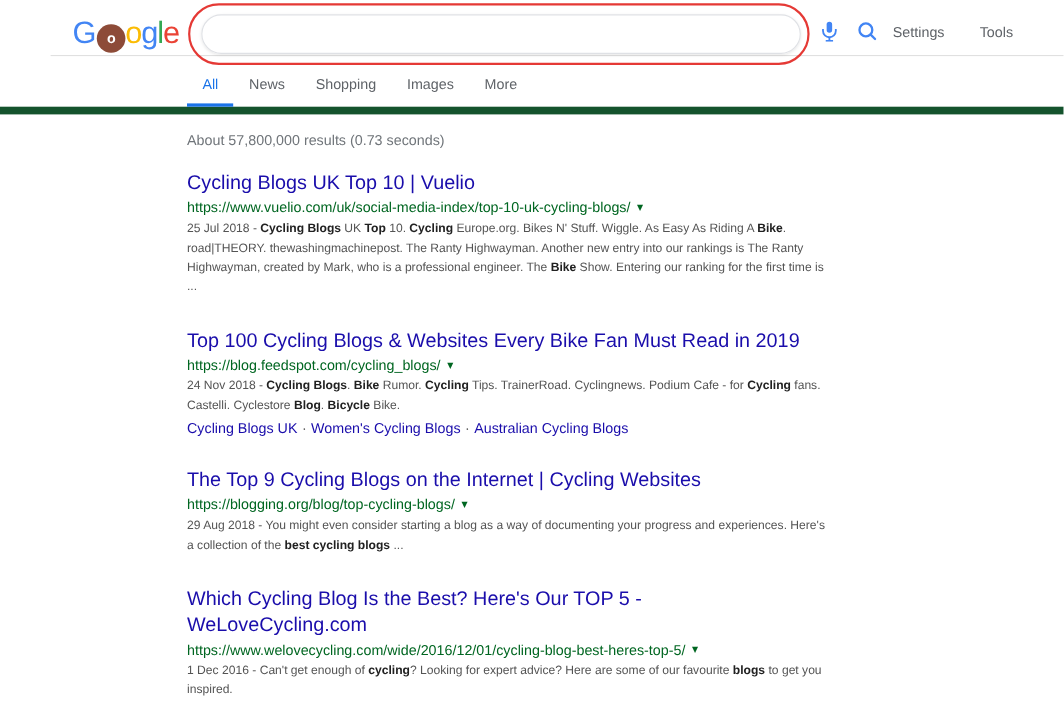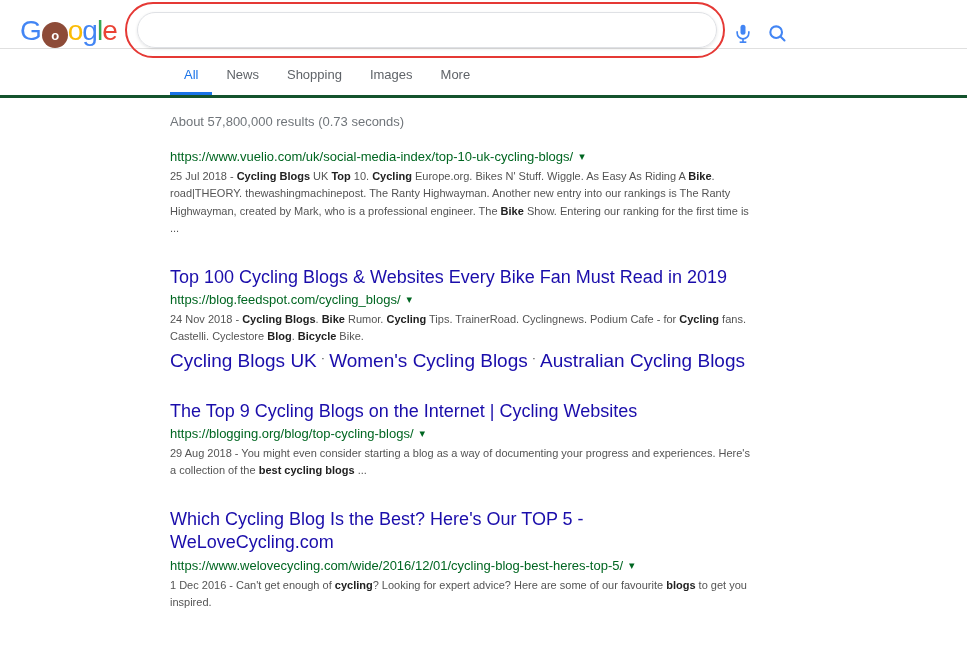--- a/index.html
+++ b/index.html
@@ -6,24 +6,25 @@
     body {
       font-family: Arial, sans-serif;
       background: #fff;
       color: #212121;
       font-size: 14px;
     }
 
     
     .header {
       display: flex;
-      align-items: flex-end;
+      align-items: center;
       padding: 12px 32px 0 20px;
       border-bottom: 1px solid #e0e0e0;
       padding-bottom: 0;
+      margin-left: 46px;
     }
 
     .logo-area {
       display: flex;
       align-items: center;
       margin-right: 20px;
     }
 
     .google-logo {
       font-size: 28px;
@@ -199,21 +200,21 @@
 
     .related-links {
       display: flex;
       flex-wrap: wrap;
       gap: 4px;
       margin-top: 4px;
     }
 
     .related-link {
       color: #1a0dab;
-      font-size: 19px;
+      font-size: 13px;
       text-decoration: none;
       cursor: pointer;
     }
 
     .related-separator {
       color: #545454;
       font-size: 13px;
     }
   </style>
 </head>
@@ -243,37 +244,42 @@
       </svg>
     </span>
     <span class="search-icon-btn">
       <svg width="20" height="20" viewBox="0 0 24 24" fill="none">
         <circle cx="11" cy="11" r="7" stroke="#4285F4" stroke-width="2.5"></circle>
         <line x1="16.5" y1="16.5" x2="21" y2="21" stroke="#4285F4" stroke-width="2.5" stroke-linecap="round"></line>
       </svg>
     </span>
   </div>
 
+  <div class="settings-tools">
+    <span class="nav-tab">Settings</span>
+    <span class="nav-tab">Tools</span>
+  </div>
 </div>
 
-<div style="border-bottom: 3px solid #14532d; padding-left: 170px; display:flex; align-items:center;">
+<div style="border-bottom: 7px solid #14532d; padding-left: 170px; display:flex; align-items:center;">
   <div class="nav-tabs" style="margin-left:0;">
     <a class="nav-tab active">All</a>
     <a class="nav-tab">News</a>
     <a class="nav-tab">Shopping</a>
     <a class="nav-tab">Images</a>
     <a class="nav-tab">More</a>
   </div>
 </div>
 
 <div class="results-area">
 
   <div class="results-count">About 57,800,000 results (0.73 seconds)</div>
 
   <div class="result-item">
+    <a class="result-title">Cycling Blogs UK Top 10 | Vuelio</a>
     <div class="result-url-line">
       <span class="result-url">https://www.vuelio.com/uk/social-media-index/top-10-uk-cycling-blogs/</span>
       <span class="dropdown-arrow">▾</span>
     </div>
     <div class="result-snippet">
       <span>25 Jul 2018 - </span><b>Cycling Blogs</b><span> UK </span><b>Top</b><span> 10. </span><b>Cycling</b><span> Europe.org. Bikes N' Stuff. Wiggle. As Easy As Riding A </span><b>Bike</b><span>. road|THEORY. thewashingmachinepost. The Ranty Highwayman. Another new entry into our rankings is The Ranty Highwayman, created by Mark, who is a professional engineer. The </span><b>Bike</b><span> Show. Entering our ranking for the first time is ...</span>
     </div>
   </div>
 
   <div class="result-item">

